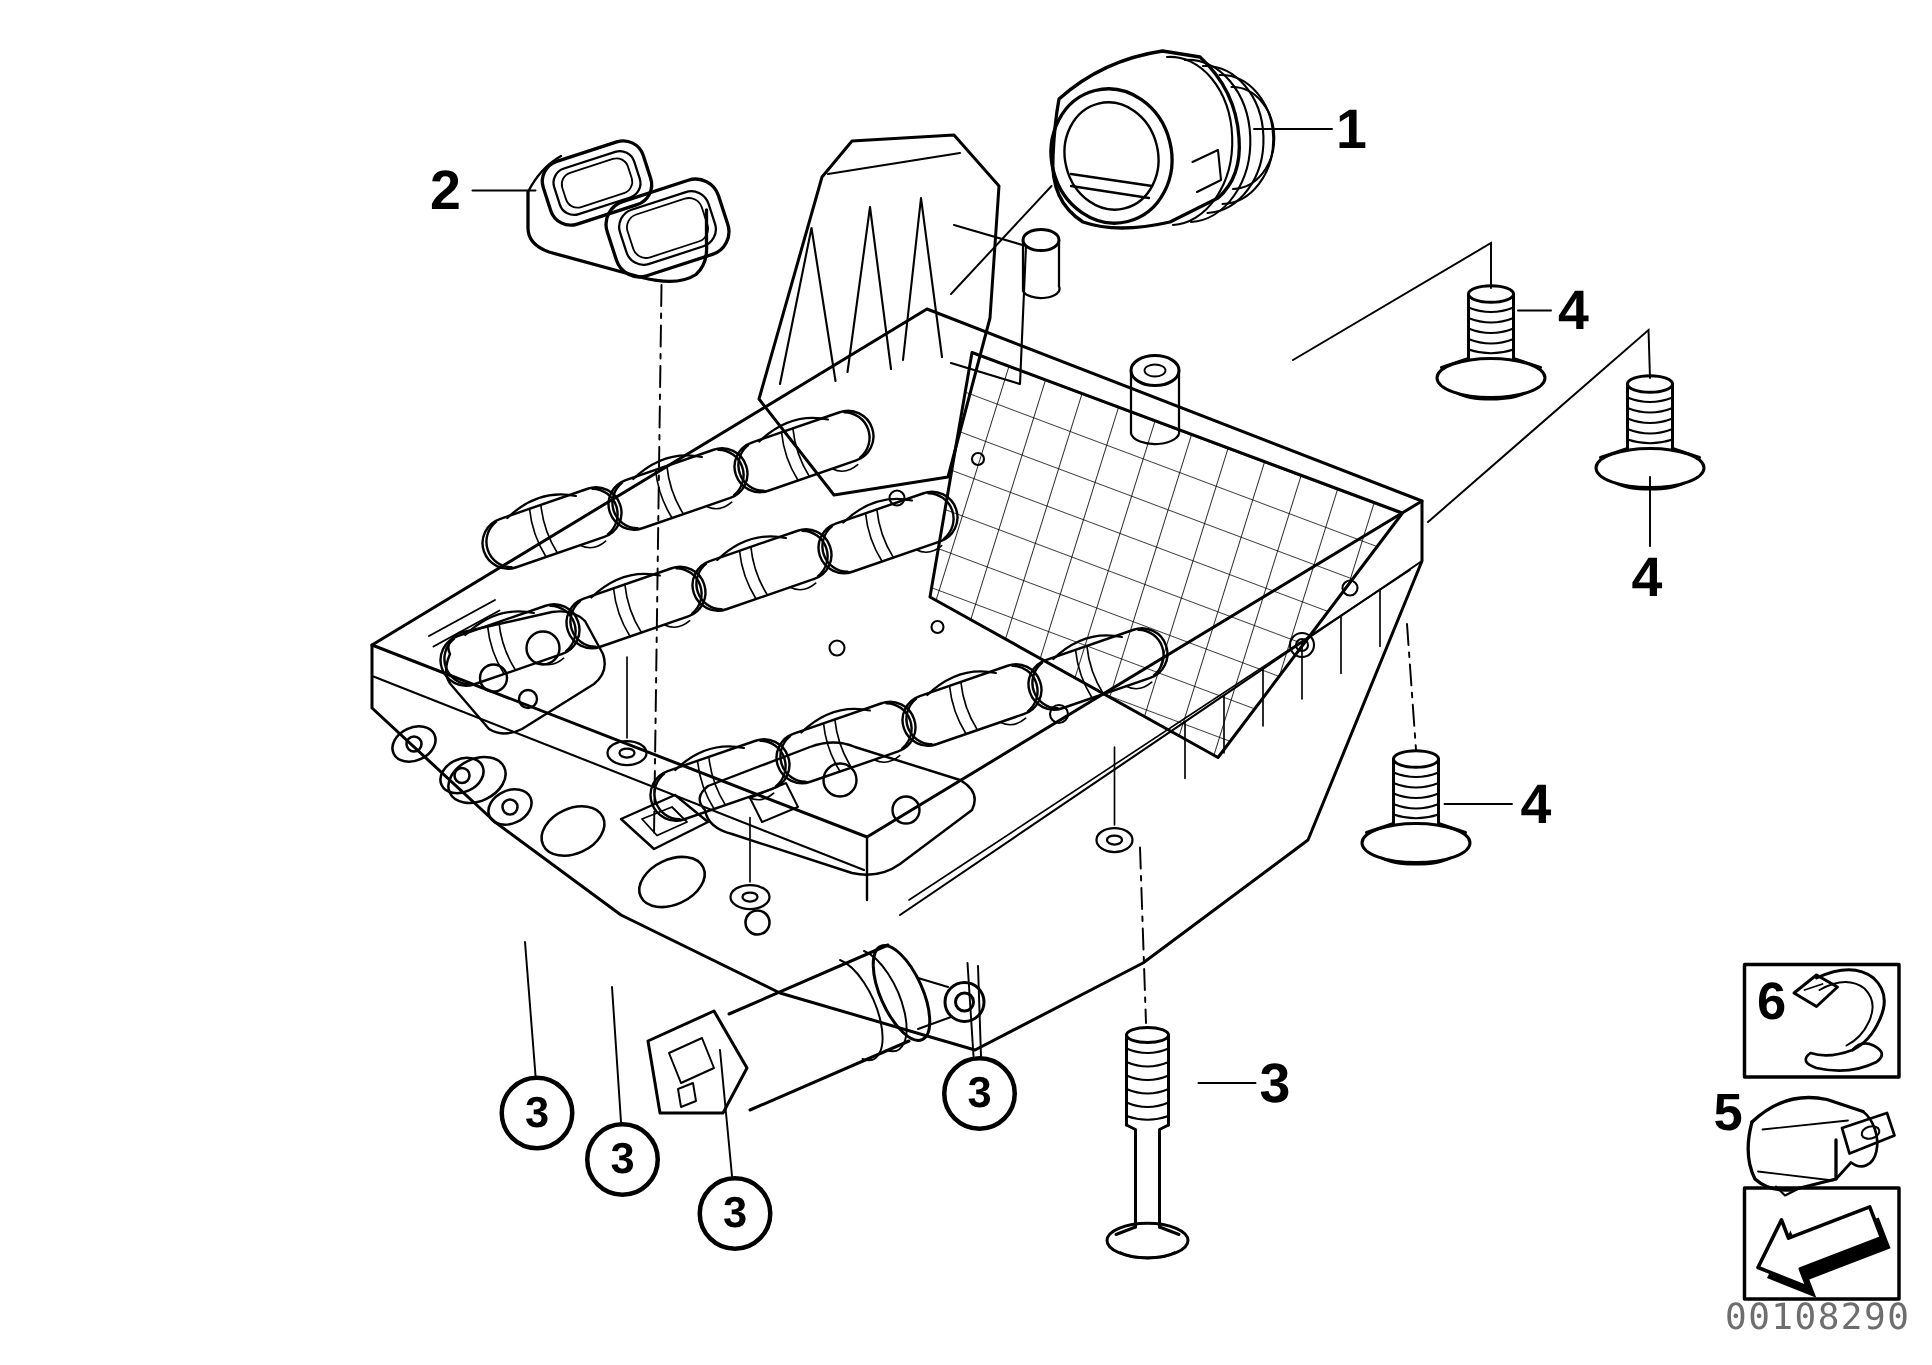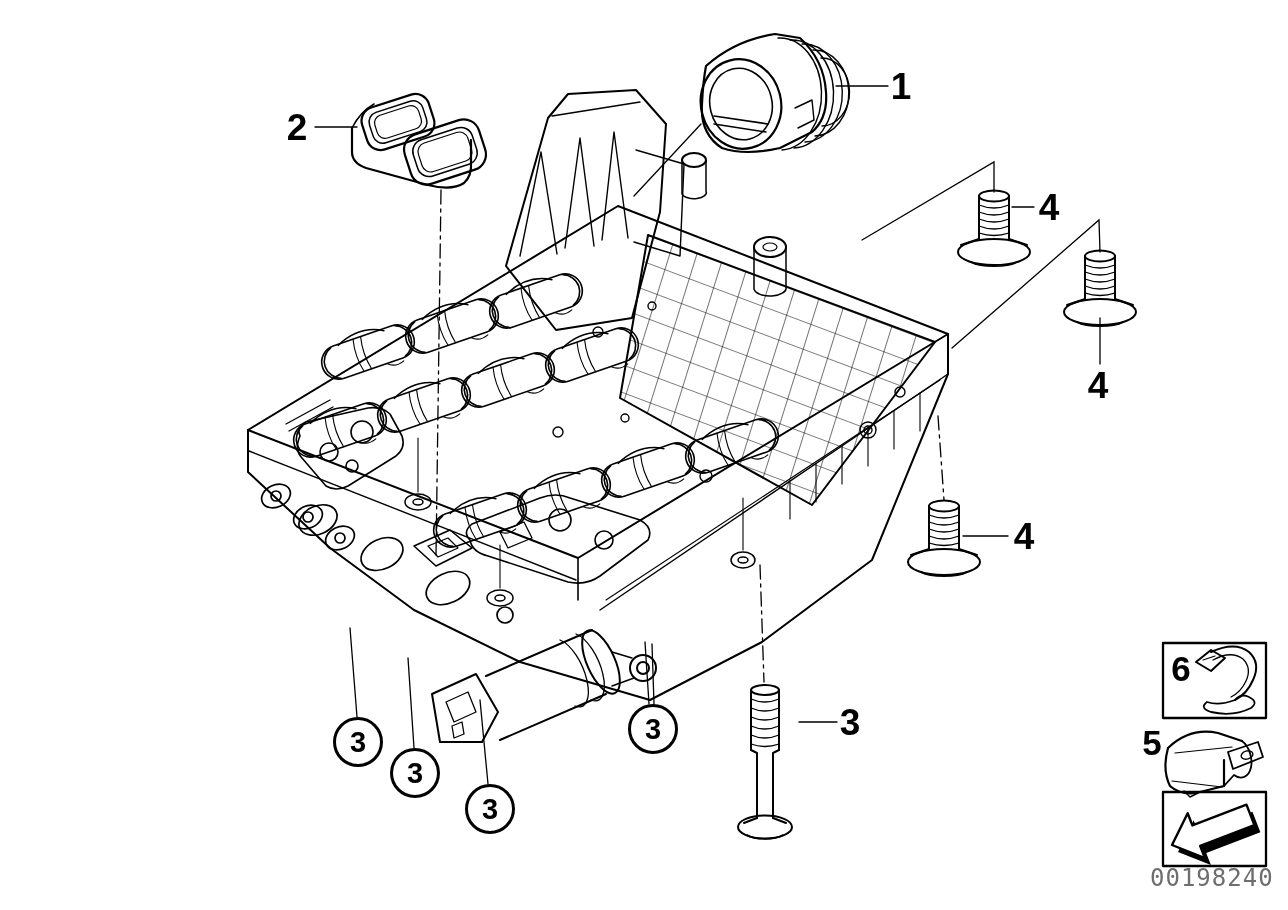--- a/index.html
+++ b/index.html
@@ -280,15 +280,15 @@
 <div class="circle3" style="left:490px;top:809px">
       <span>3</span>
     </div>
 <div class="circle3" style="left:653px;top:729px">
       <span>3</span>
     </div>
 
 <div class="lbl legend" style="left:1181px;top:668px">6</div>
 <div class="lbl legend" style="left:1152px;top:742px">5</div>
 
-<div class="stamp">00198240</div>
+<div class="stamp">00108290</div>
 
 </div>
 
 </body></html>

